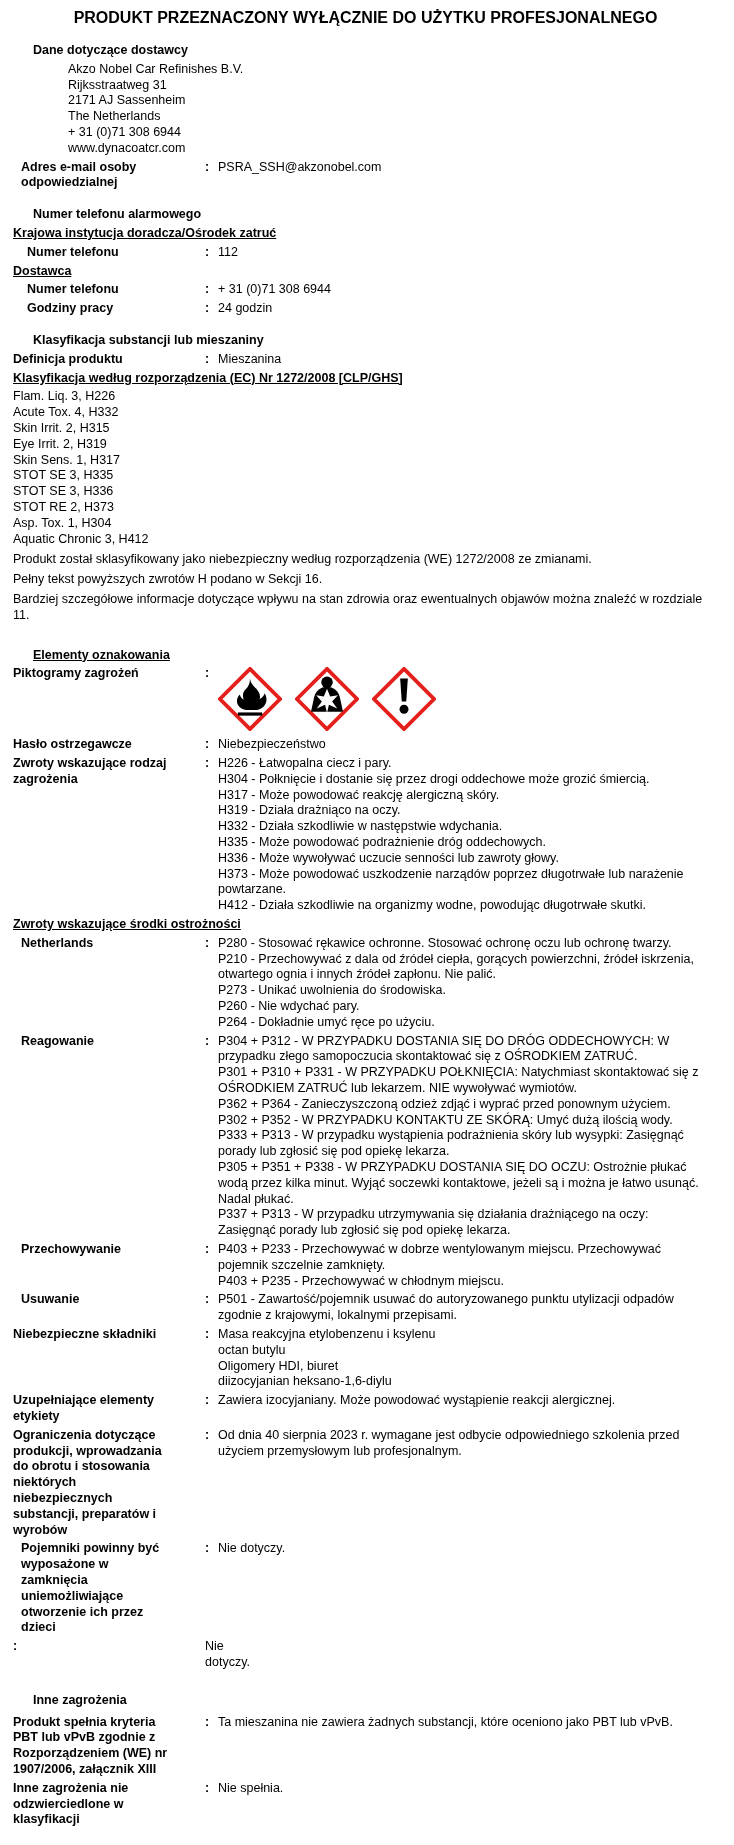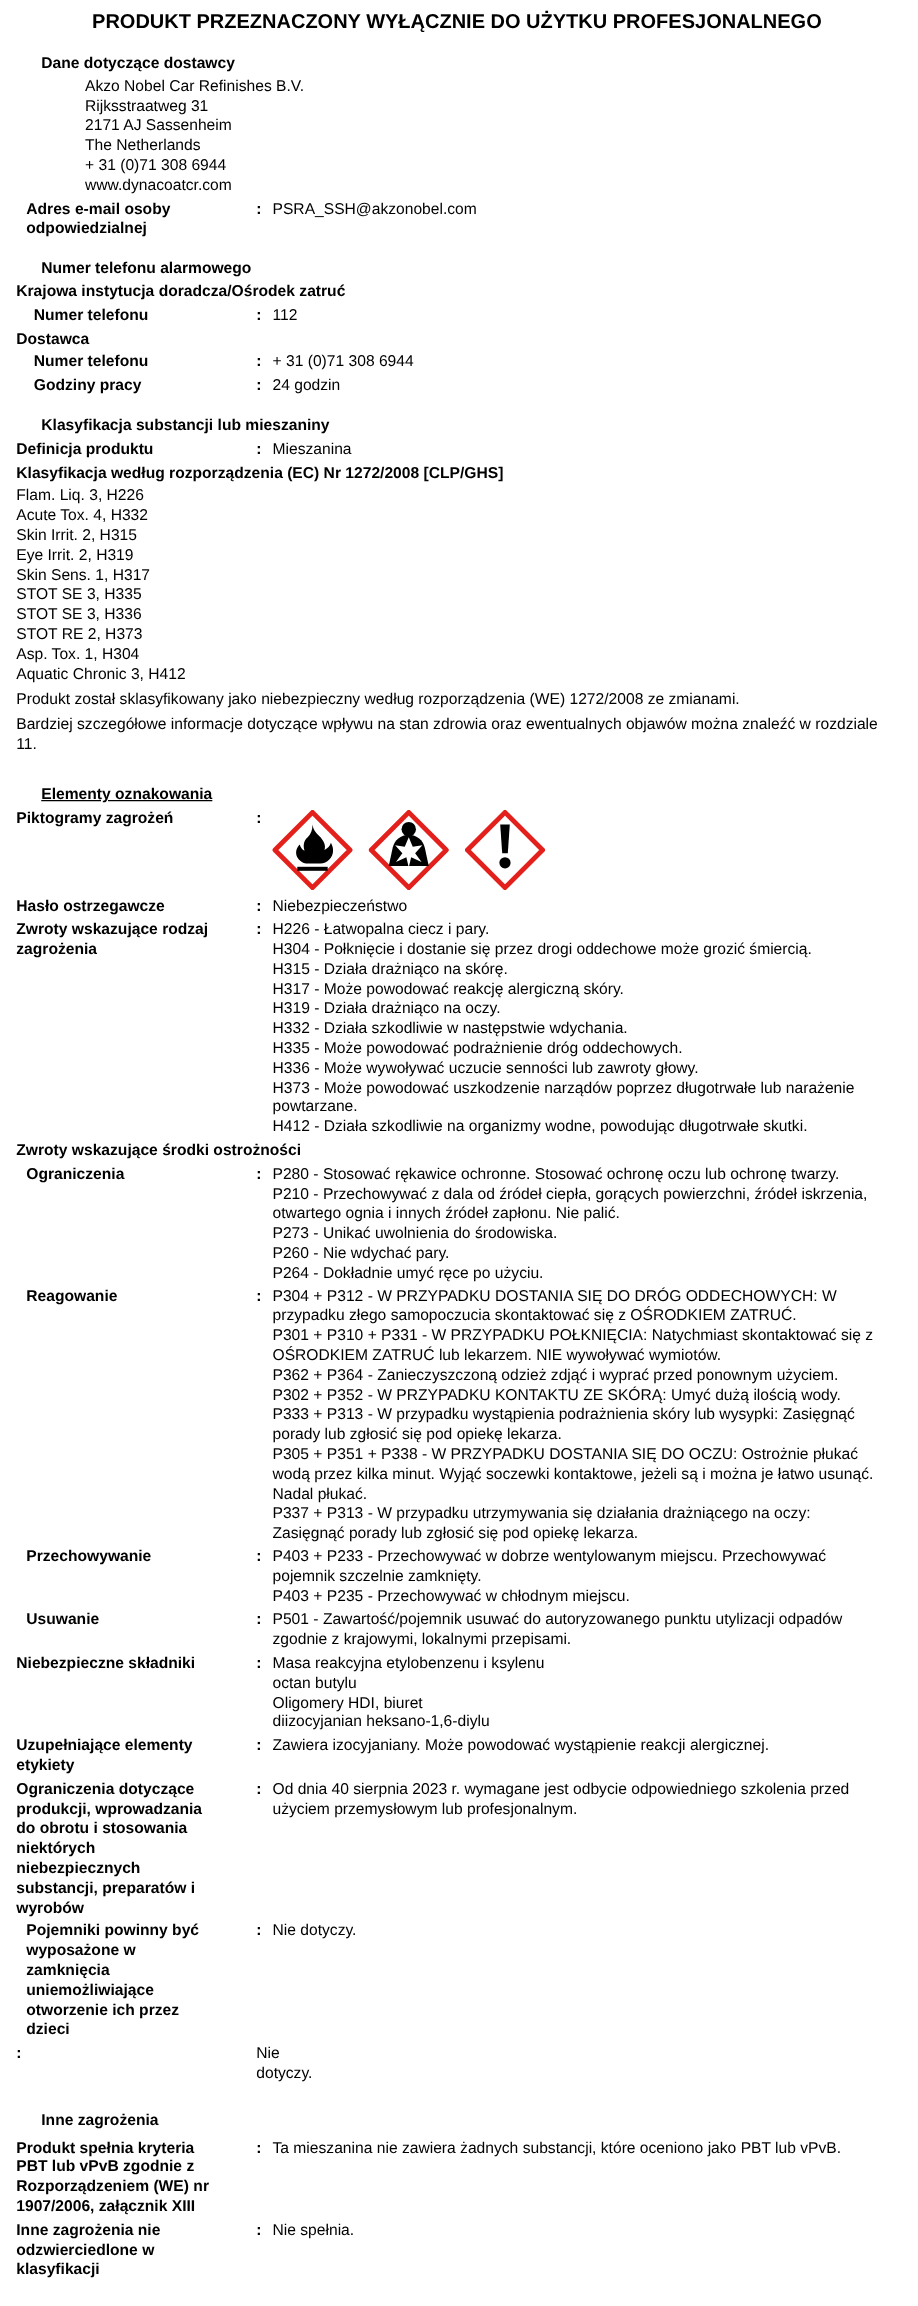--- a/index.html
+++ b/index.html
@@ -16,21 +16,21 @@
     line-height:15.8px;
   }
   .doc-title {
     font-size:16px;
     font-weight:700;
     line-height:19px;
     text-align:center;
     margin:2px 0 12px 0;
   }
   .h-bold { font-weight:700; margin:0 0 3px 0; }
-  .h-underline { font-weight:700; margin:0 0 3px 0; }
+  .h-underline { font-weight:700; text-decoration:underline; margin:0 0 3px 0; }
   .ind1 { padding-left:8px; }
   .ind2 { padding-left:14px; }
   .ind3 { padding-left:20px;margin-top:16px; }
   .address { padding-left:55px; margin:0 0 3px 0; }
   .field {
     display:grid;
     grid-template-columns:192px 13px 1fr;
     margin:0 12px 3px 0;
   }
   .field > .label { font-weight:700; }
@@ -105,20 +105,21 @@
       <div>Eye Irrit. 2, H319</div>
       <div>Skin Sens. 1, H317</div>
       <div>STOT SE 3, H335</div>
       <div>STOT SE 3, H336</div>
       <div>STOT RE 2, H373</div>
       <div>Asp. Tox. 1, H304</div>
       <div>Aquatic Chronic 3, H412</div>
     </div>
 
   <div class="par">Produkt został sklasyfikowany jako niebezpieczny według rozporządzenia (WE) 1272/2008 ze zmianami.</div>
+  <div class="par">Pełny tekst powyższych zwrotów H podano w Sekcji 16.</div>
   <div class="par">Bardziej szczegółowe informacje dotyczące wpływu na stan zdrowia oraz ewentualnych objawów można znaleźć w rozdziale 11.</div>
 
   <div class="h-bold ind3 mt-lg">Elementy oznakowania</div>
 
   <div class="field mb-md">
     <div class="label">Piktogramy zagrożeń</div>
     <div class="colon">:</div>
     <div class="value picto-row">
       <svg class="picto" viewBox="0 0 100 100" aria-label="flame">
         <polygon points="50,3 97,50 50,97 3,50" fill="#ffffff" stroke="#e3201b" stroke-width="6"></polygon>
@@ -147,35 +148,34 @@
 
   <div class="field">
     <div class="label">
         <div>Zwroty wskazujące rodzaj</div>
         <div>zagrożenia</div>
       </div>
     <div class="colon">:</div>
     <div class="value">
         <div>H226 - Łatwopalna ciecz i pary.</div>
         <div>H304 - Połknięcie i dostanie się przez drogi oddechowe może grozić śmiercią.</div>
-        <div>H315 - Działa drażniąco na skórę.</div>
         <div>H317 - Może powodować reakcję alergiczną skóry.</div>
         <div>H319 - Działa drażniąco na oczy.</div>
         <div>H332 - Działa szkodliwie w następstwie wdychania.</div>
         <div>H335 - Może powodować podrażnienie dróg oddechowych.</div>
         <div>H336 - Może wywoływać uczucie senności lub zawroty głowy.</div>
         <div>H373 - Może powodować uszkodzenie narządów poprzez długotrwałe lub narażenie powtarzane.</div>
         <div>H412 - Działa szkodliwie na organizmy wodne, powodując długotrwałe skutki.</div>
       </div>
   </div>
 
   <div class="h-underline">Zwroty wskazujące środki ostrożności</div>
 
   <div class="field">
-    <div class="label ind1">Ograniczenia</div>
+    <div class="label ind1">Netherlands</div>
     <div class="colon">:</div>
     <div class="value">
         <div>P280 - Stosować rękawice ochronne. Stosować ochronę oczu lub ochronę twarzy.</div>
         <div>P210 - Przechowywać z dala od źródeł ciepła, gorących powierzchni, źródeł iskrzenia, otwartego ognia i innych źródeł zapłonu. Nie palić.</div>
         <div>P273 - Unikać uwolnienia do środowiska.</div>
         <div>P260 - Nie wdychać pary.</div>
         <div>P264 - Dokładnie umyć ręce po użyciu.</div>
       </div>
   </div>
 

